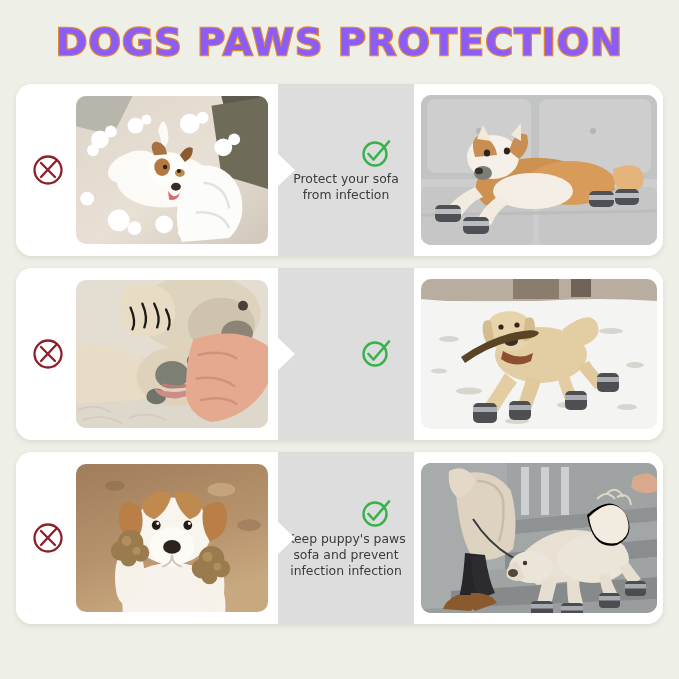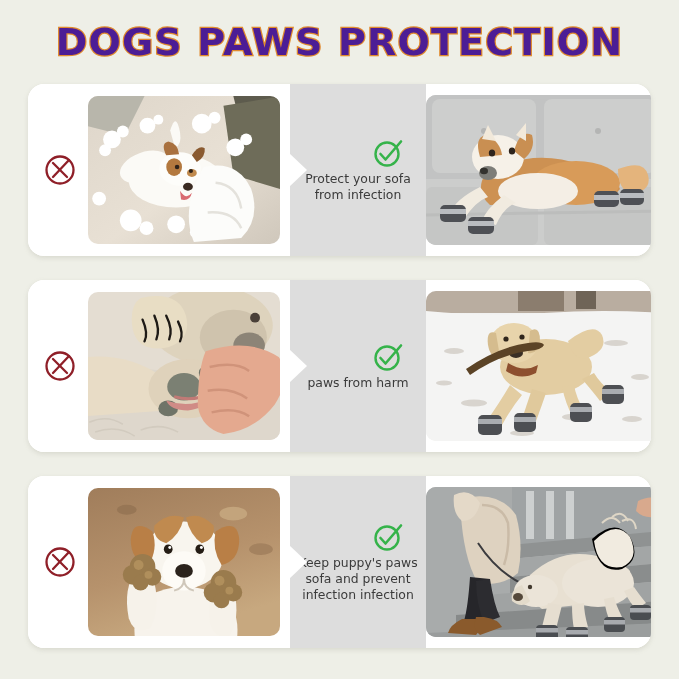--- a/index.html
+++ b/index.html
@@ -17,34 +17,34 @@
   .title-wrap {
     height: 84px;
     display: flex;
     align-items: center;
     justify-content: center;
   }
   .title {
     font-size: 38px;
     font-weight: 700;
     letter-spacing: 1.2px;
-    color: #4c1d95;
+    color: #8b5cf6;
     -webkit-text-stroke: 2.4px #e08a2e;
     paint-order: stroke fill;
     font-family: "DejaVu Sans", sans-serif;
     white-space: nowrap;
     text-transform: uppercase;
   }
 
   
   .panels {
     display: flex;
     flex-direction: column;
-    gap: 24px;
-    padding: 0 28px;
+    gap: 12px;
+    padding: 0 16px;
   }
 
   .panel {
     position: relative;
     height: 172px;
     background: #ffffff;
     border-radius: 16px;
     box-shadow: 0 2px 5px rgba(140,140,125,0.22);
     display: flex;
     overflow: hidden;
@@ -315,21 +315,20 @@
 
     <div class="mid">
       <svg class="chevron" viewBox="0 0 20 34">
         <path d="M0 0 L18 17 L0 34 Z" fill="#ffffff"></path>
       </svg>
       <svg class="check-icon" viewBox="0 0 32 32">
         <circle cx="15" cy="17" r="11.5" fill="none" stroke="#35b34a" stroke-width="2.4"></circle>
         <path d="M8.5 17 L13.5 22.5 L29 4.5" fill="none" stroke="#35b34a" stroke-width="2.6" stroke-linecap="round" stroke-linejoin="round"></path>
       </svg>
       <div class="mid-text">
-        <div>paws from harm</div>
       </div>
     </div>
 
     <div class="good-side">
       <div class="good-photo">
         <svg viewBox="0 0 236 150" preserveAspectRatio="xMidYMid slice">
           <rect width="236" height="150" fill="#f1f1f0"></rect>
           <rect x="0" y="0" width="236" height="22" fill="#b9ada0"></rect>
           <rect x="92" y="0" width="46" height="20" fill="#8b7d6e"></rect>
           <rect x="150" y="0" width="20" height="18" fill="#6f6457"></rect>

